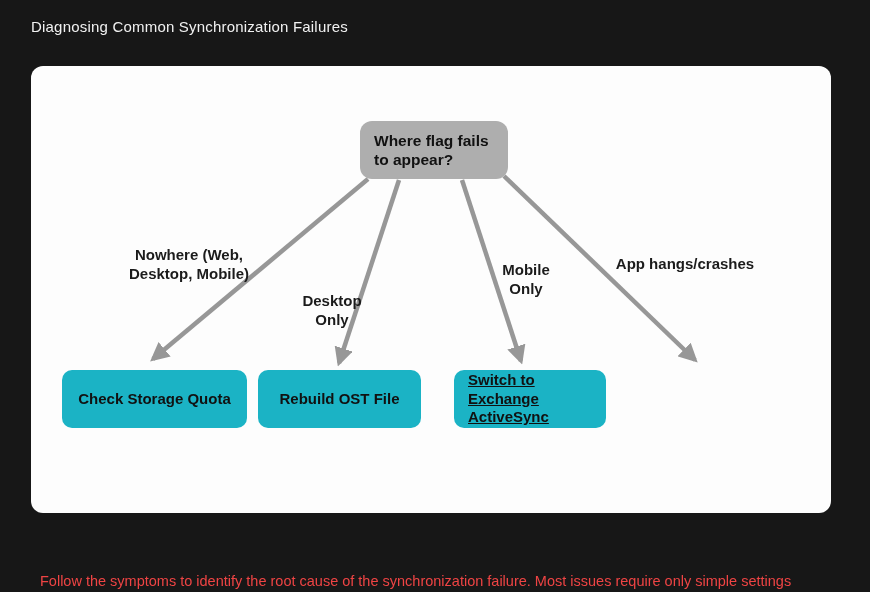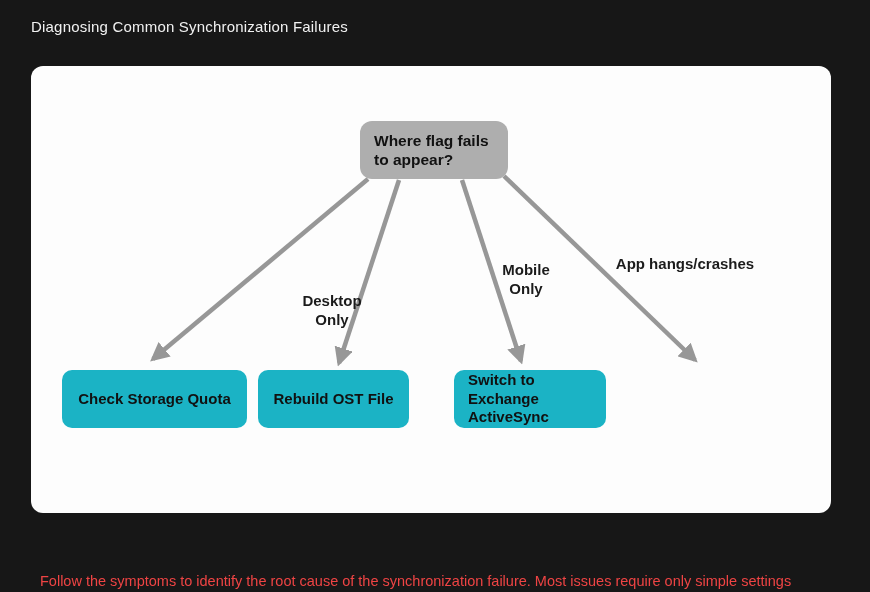--- a/index.html
+++ b/index.html
@@ -59,22 +59,22 @@
   .action-node {
     top: 304px;
     height: 58px;
     background: #1bb3c5;
     border-radius: 10px;
     font-size: 15px;
     font-weight: 700;
     padding: 0 14px;
   }
   .action-1 { left: 31px;  width: 185px; }
-  .action-2 { left: 227px; width: 151px; }
-  .action-3 { left: 423px; width: 152px; }
+  .action-2 { left: 227px; width: 163px; }
+  .action-3 { left: 423px; width: 152px; text-decoration: underline; }
   .action-4 { left: 617px; width: 152px; }
   .edge-label {
     position: absolute;
     text-align: center;
     color: #1b1b1b;
     font-size: 15px;
     font-weight: 700;
     line-height: 1.25;
   }
   .edge-label-1 { left: 88px;  top: 180px; width: 140px; }
@@ -106,20 +106,21 @@
       </marker>
     </defs>
     <line x1="337" y1="113" x2="122" y2="293" stroke="#979797" stroke-width="4.5" marker-end="url(#arrowhead)"></line>
     <line x1="368" y1="114" x2="308" y2="297" stroke="#979797" stroke-width="4.5" marker-end="url(#arrowhead)"></line>
     <line x1="431" y1="114" x2="490" y2="295" stroke="#979797" stroke-width="4.5" marker-end="url(#arrowhead)"></line>
     <line x1="473" y1="110" x2="664" y2="294" stroke="#979797" stroke-width="4.5" marker-end="url(#arrowhead)"></line>
   </svg>
 
   <div class="node root-node">Where flag fails to appear?</div>
 
+  <div class="edge-label edge-label-1">Nowhere (Web, Desktop, Mobile)</div>
   <div class="edge-label edge-label-2">Desktop Only</div>
   <div class="edge-label edge-label-3">Mobile Only</div>
   <div class="edge-label edge-label-4">App hangs/crashes</div>
 
   <div class="node action-node action-1">Check Storage Quota</div>
   <div class="node action-node action-2">Rebuild OST File</div>
   <div class="node action-node action-3">Switch to Exchange ActiveSync</div>
 
 </div>
 

